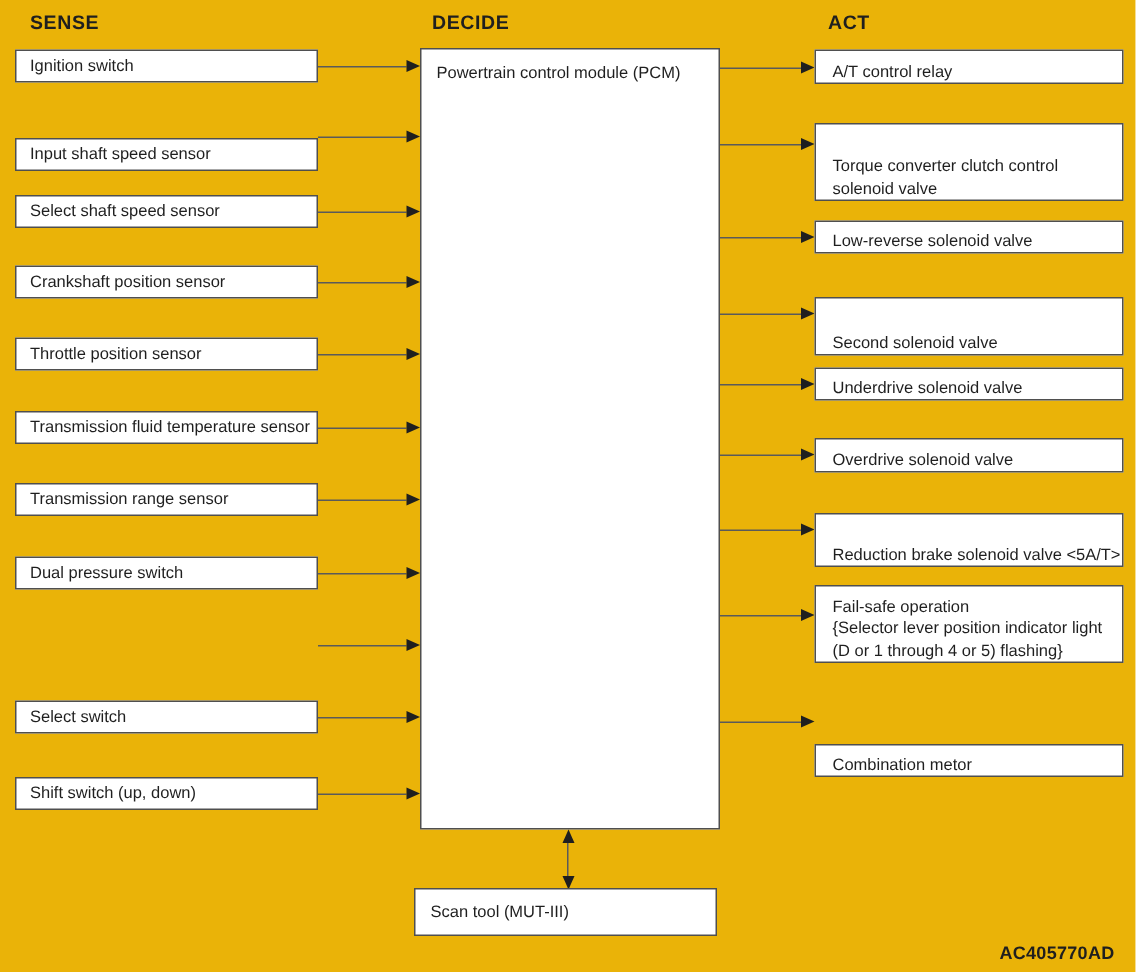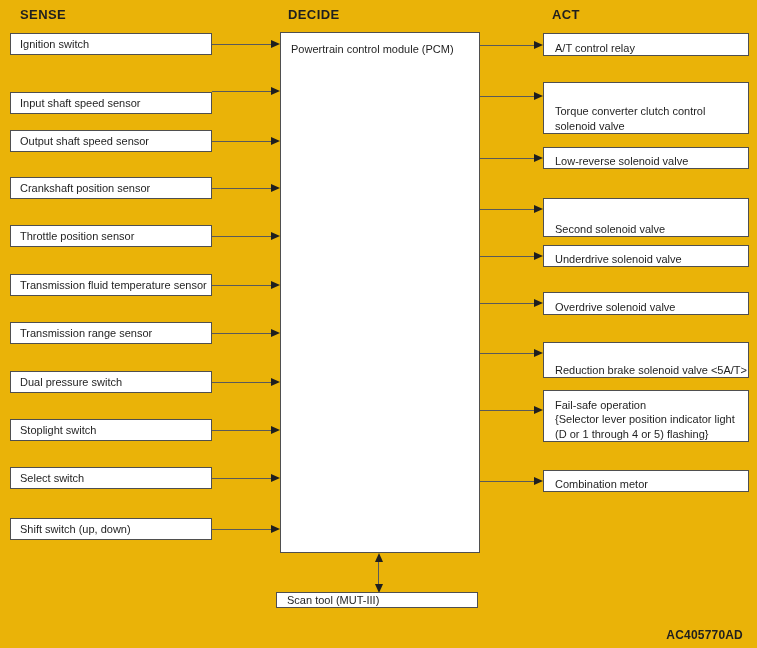--- a/index.html
+++ b/index.html
@@ -35,28 +35,28 @@
 
   .act{left:543px;width:206px;padding-left:11px;align-items:flex-end;}
   .a0{top:33px;height:23px}
   .a1{top:82px;height:52px}
   .a2{top:147px;height:22px}
   .a3{top:198px;height:39px}
   .a4{top:245px;height:22px}
   .a5{top:292px;height:23px}
   .a6{top:342px;height:36px}
   .a7{top:390px;height:52px}
-  .a8{top:470px;height:22px}
+  .a8{top:496px;height:22px}
 
   #pcm{
     left:280px;top:32px;width:200px;height:521px;
     align-items:flex-start;
     padding:9px 6px 0 10px;
   }
-  #scan-tool{left:276px;top:592px;width:202px;height:16px;padding-left:10px;}
+  #scan-tool{left:276px;top:592px;width:202px;height:32px;padding-left:10px;}
 
   .conn{
     position:absolute;height:0;
     border-top:1px solid #5a5a5a;
   }
   .conn::after{
     content:"";position:absolute;right:-9px;top:-5px;
     width:0;height:0;
     border-left:9px solid #1f1f1f;
     border-top:4px solid transparent;
@@ -103,39 +103,36 @@
   <div class="col-heading" id="h-decide">DECIDE</div>
   <div class="col-heading" id="h-act">ACT</div>
 
   <div class="node sense s0">
       <span>Ignition switch</span>
     </div>
   <div class="node sense s1">
       <span>Input shaft speed sensor</span>
     </div>
   <div class="node sense s2">
-      <span>Output shaft speed sensor</span>
+      <span>Select shaft speed sensor</span>
     </div>
   <div class="node sense s3">
       <span>Crankshaft position sensor</span>
     </div>
   <div class="node sense s4">
       <span>Throttle position sensor</span>
     </div>
   <div class="node sense s5">
       <span>Transmission fluid temperature sensor</span>
     </div>
   <div class="node sense s6">
       <span>Transmission range sensor</span>
     </div>
   <div class="node sense s7">
       <span>Dual pressure switch</span>
-    </div>
-  <div class="node sense s8">
-      <span>Stoplight switch</span>
     </div>
   <div class="node sense s9">
       <span>Select switch</span>
     </div>
   <div class="node sense s10">
       <span>Shift switch (up, down)</span>
     </div>
 
   <div class="conn conn-left cl0"></div>
   <div class="conn conn-left cl1"></div>

